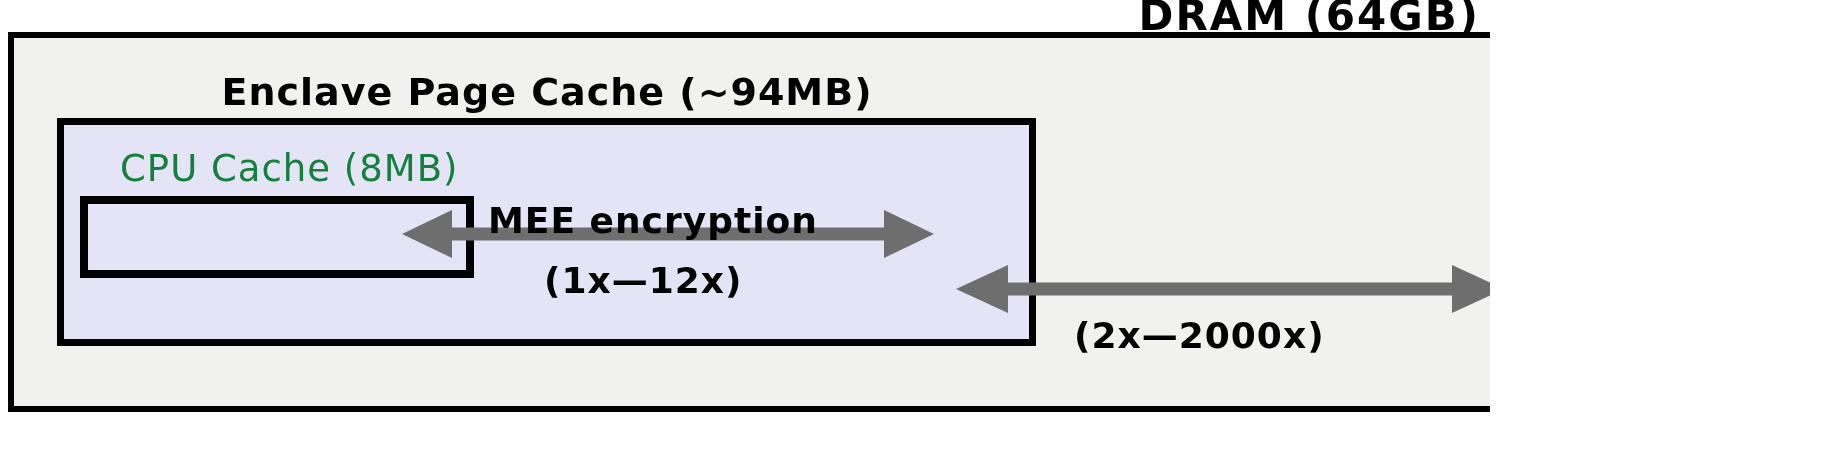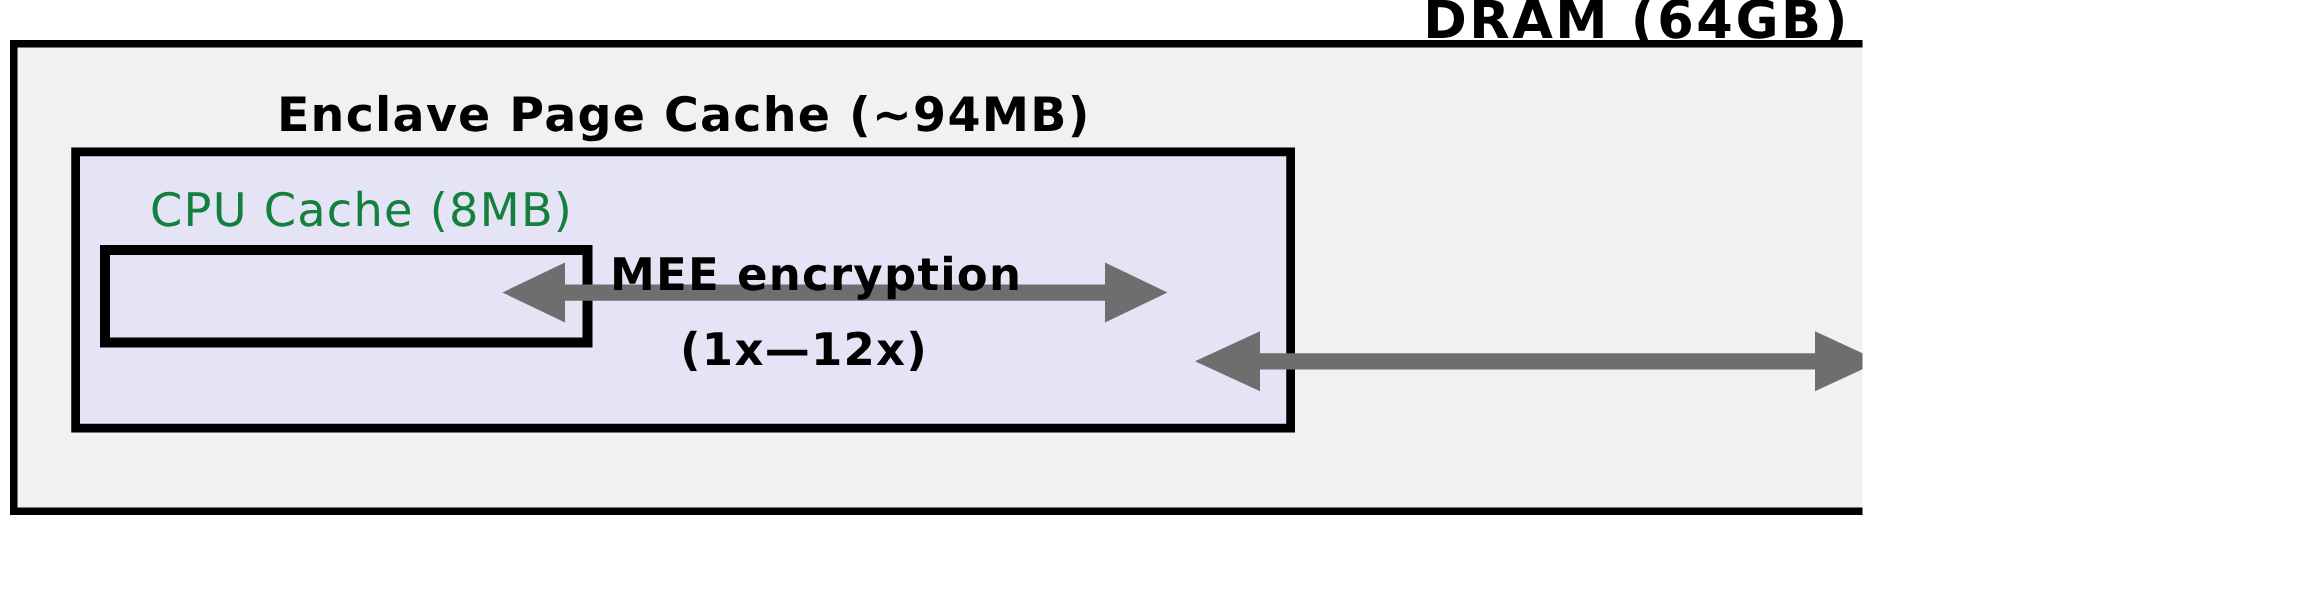--- a/index.html
+++ b/index.html
@@ -143,14 +143,15 @@
 
   <div class="arrow-label mee-top">MEE encryption</div>
   <div class="arrow-label mee-bot">(1x—12x)</div>
 
   <svg class="arrow" style="left:952px; top:263px;" width="556" height="52" viewBox="0 0 556 52">
     <line x1="48" y1="26" x2="508" y2="26" stroke="#6e6e6e" stroke-width="13"></line>
     <polygon points="4,26 56,2 56,50" fill="#6e6e6e"></polygon>
     <polygon points="552,26 500,2 500,50" fill="#6e6e6e"></polygon>
   </svg>
 
+  <div class="arrow-label epc-bot">(2x—2000x)</div>
 
 </div>
 
 </body></html>

